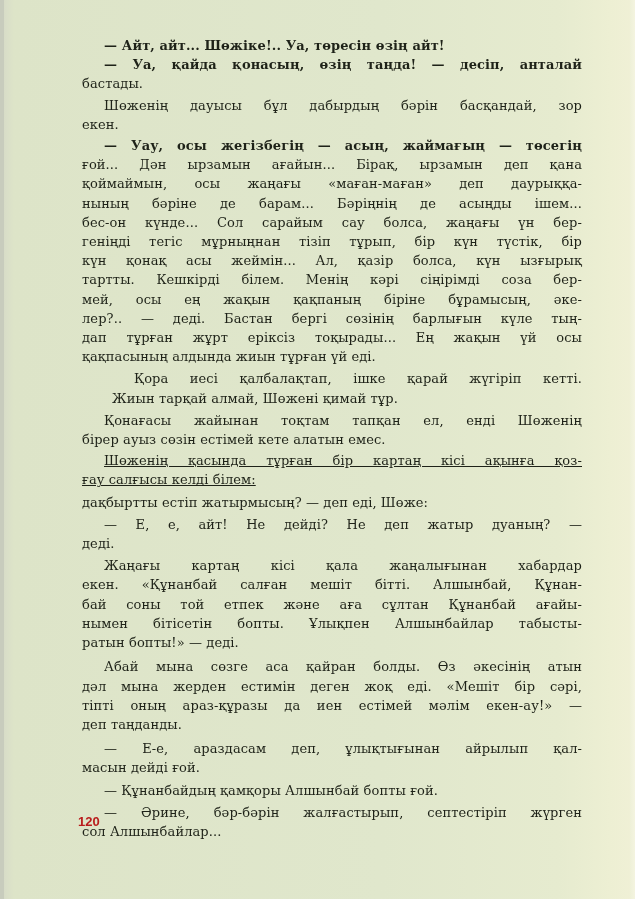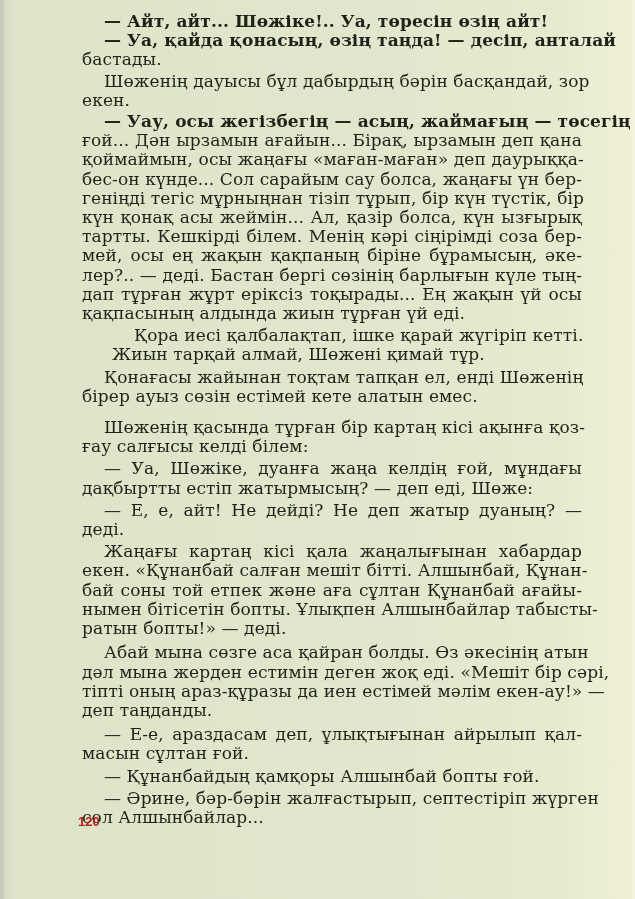--- a/index.html
+++ b/index.html
@@ -12,22 +12,22 @@
     }
     .edge-left {
       position: absolute; left: 0; top: 0; width: 4px; height: 899px;
       background: #c8ccbd;
     }
     .edge-right {
       position: absolute; right: 0; top: 0; width: 5px; height: 899px;
       background: linear-gradient(90deg, #eef0d8, #f4f4e0);
     }
     .page {
-      position: absolute; left: 82px; top: 12px; width: 500px;
-      font-size: 17px; line-height: 19.2px;
+      position: absolute; left: 82px; top: 36px; width: 500px;
+      font-size: 13px; line-height: 19.2px;
       text-align: justify;
       letter-spacing: 0.1px;
     }
     .page .line {
       display: block;
       text-align: justify;
       text-align-last: justify;
       white-space: nowrap;
     }
     .page .line.last { text-align-last: left; }
@@ -54,43 +54,43 @@
       <span class="line last">бастады.</span>
     </div>
     <div style="margin-top: 2px;">
       <span class="line indent">Шөженің дауысы бұл дабырдың бәрін басқандай, зор</span>
       <span class="line last">екен.</span>
     </div>
     <div style="margin-top: 2px;">
       <span class="line indent bold">— Уау, осы жегізбегің — асың, жаймағың — төсегің</span>
       <span class="line">ғой... Дән ырзамын ағайын... Бірақ, ырзамын деп қана</span>
       <span class="line">қоймаймын, осы жаңағы «маған-маған» деп даурыққа-</span>
+      <span class="line">нының бәріне де барам... Бәріңнің де асыңды ішем...</span>
       <span class="line">бес-он күнде... Сол сарайым сау болса, жаңағы үн бер-</span>
       <span class="line">геніңді тегіс мұрныңнан тізіп тұрып, бір күн түстік, бір</span>
       <span class="line">күн қонақ асы жеймін... Ал, қазір болса, күн ызғырық</span>
       <span class="line">тартты. Кешкірді білем. Менің кәрі сіңірімді созa бер-</span>
       <span class="line">мей, осы ең жақын қақпаның біріне бұрамысың, әке-</span>
       <span class="line">лер?.. — деді. Бастан бергі сөзінің барлығын күле тың-</span>
       <span class="line">дап тұрған жұрт еріксіз тоқырады... Ең жақын үй осы</span>
       <span class="line last">қақпасының алдында жиын тұрған үй еді.</span>
     </div>
     <div style="margin-top: 3px; margin-left: 30px;">
       <span class="line indent">Қора иесі қалбалақтап, ішке қарай жүгіріп кетті.</span>
       <span class="line last">Жиын тарқай алмай, Шөжені қимай тұр.</span>
     </div>
     <div style="margin-top: 3px;">
       <span class="line indent">Қонағасы жайынан тоқтам тапқан ел, енді Шөженің</span>
       <span class="line last">бірер ауыз сөзін естімей кете алатын емес.</span>
     </div>
-    <div style="margin-top: 12px;">
+    <div style="margin-top: 2px; text-decoration: underline;">
       <span class="line indent">Шөженің қасында тұрған бір картаң кісі ақынға қоз-</span>
       <span class="line last">ғау салғысы келді білем:</span>
     </div>
     <div style="margin-top: 3px;">
-      <span class="line indent">— Уа, Шөжіке, дуанға жаңа келдің ғой, мұндағы</span>
       <span class="line last">дақбыртты естіп жатырмысың? — деп еді, Шөже:</span>
     </div>
     <div style="margin-top: 3px;">
       <span class="line indent">— Е, е, айт! Не дейді? Не деп жатыр дуаның? —</span>
       <span class="line last">деді.</span>
     </div>
     <div style="margin-top: 3px;">
       <span class="line indent">Жаңағы картаң кісі қала жаңалығынан хабардар</span>
       <span class="line">екен. «Құнанбай салған мешіт бітті. Алшынбай, Құнан-</span>
       <span class="line">бай соны той етпек және аға сұлтан Құнанбай ағайы-</span>
@@ -98,21 +98,21 @@
       <span class="line last">ратын бопты!» — деді.</span>
     </div>
     <div style="margin-top: 5px;">
       <span class="line indent">Абай мына сөзге аса қайран болды. Өз әкесінің атын</span>
       <span class="line">дәл мына жерден естимін деген жоқ еді. «Мешіт бір сәрі,</span>
       <span class="line">тіпті оның араз-құразы да иен естімей мәлім екен-ау!» —</span>
       <span class="line last">деп таңданды.</span>
     </div>
     <div style="margin-top: 5px;">
       <span class="line indent">— Е-е, араздасам деп, ұлықтығынан айрылып қал-</span>
-      <span class="line last">масын сұлтан ғой.</span>
+      <span class="line last">масын дейді ғой.</span>
     </div>
     <div style="margin-top: 3px;">
       <span class="line indent last">— Құнанбайдың қамқоры Алшынбай бопты ғой.</span>
     </div>
     <div style="margin-top: 3px;">
       <span class="line indent">— Әрине, бәр-бәрін жалғастырып, септестіріп жүрген</span>
       <span class="line last">сол Алшынбайлар...</span>
     </div>
   </div>
 

